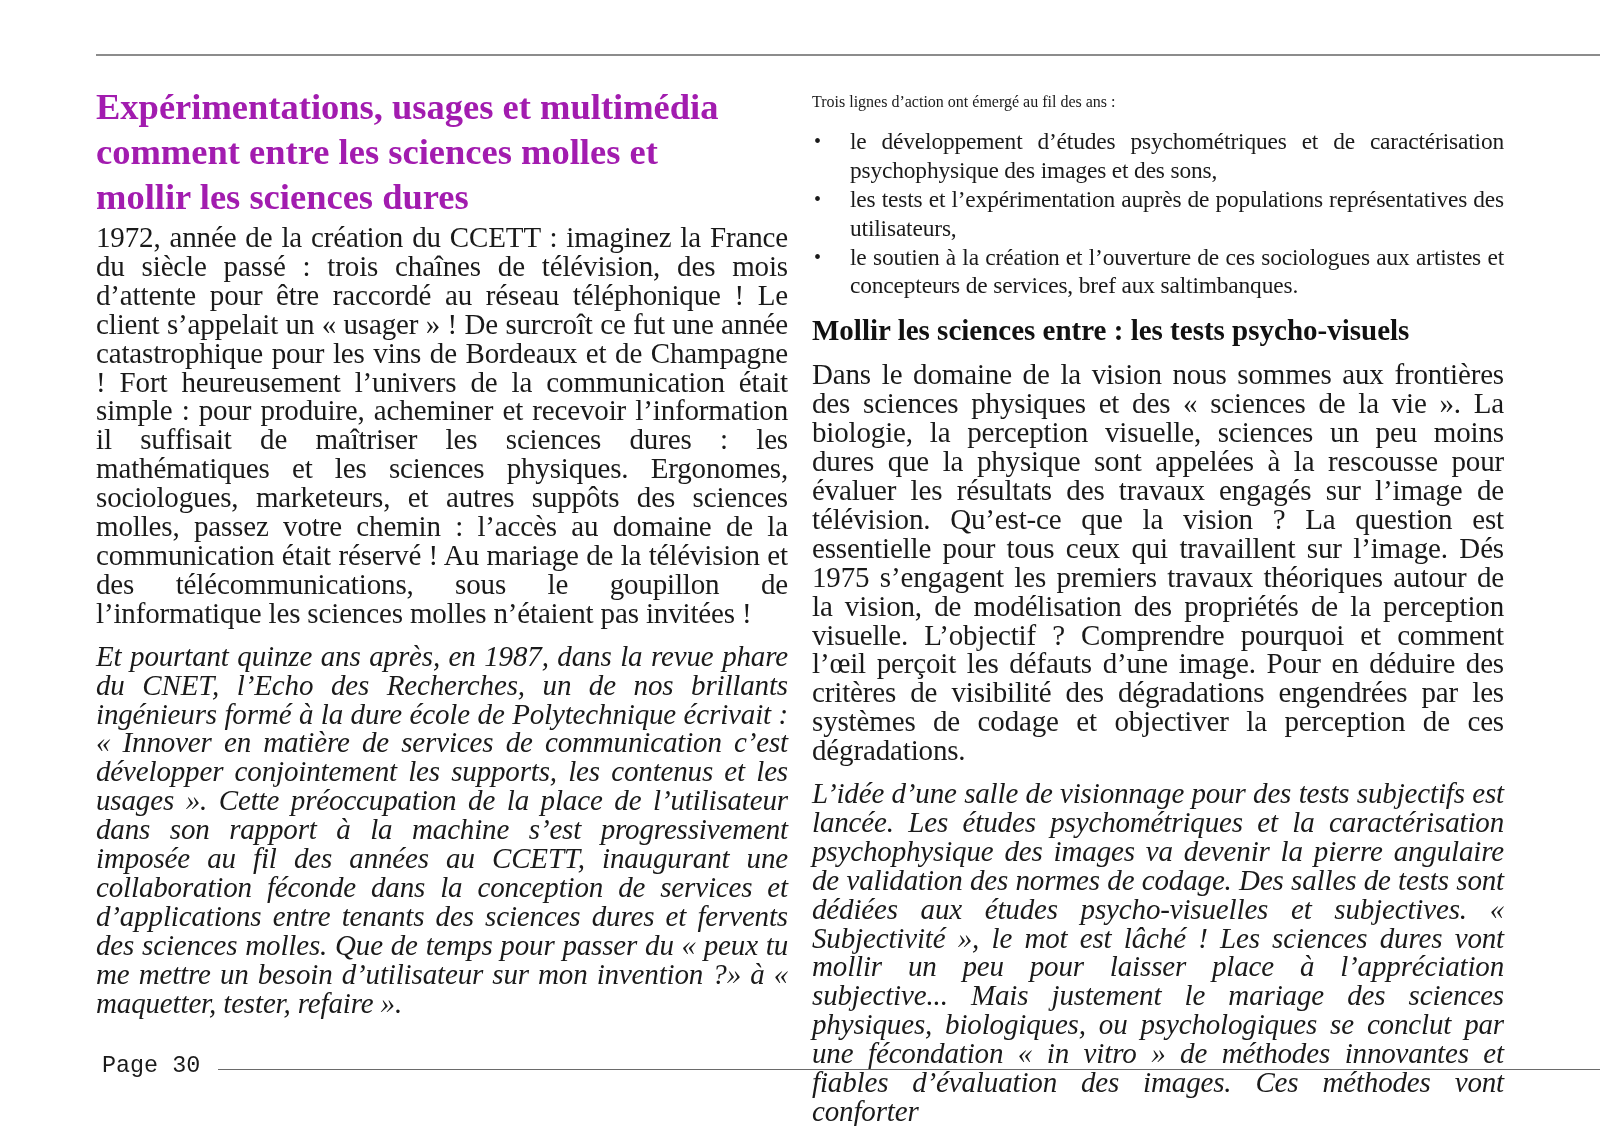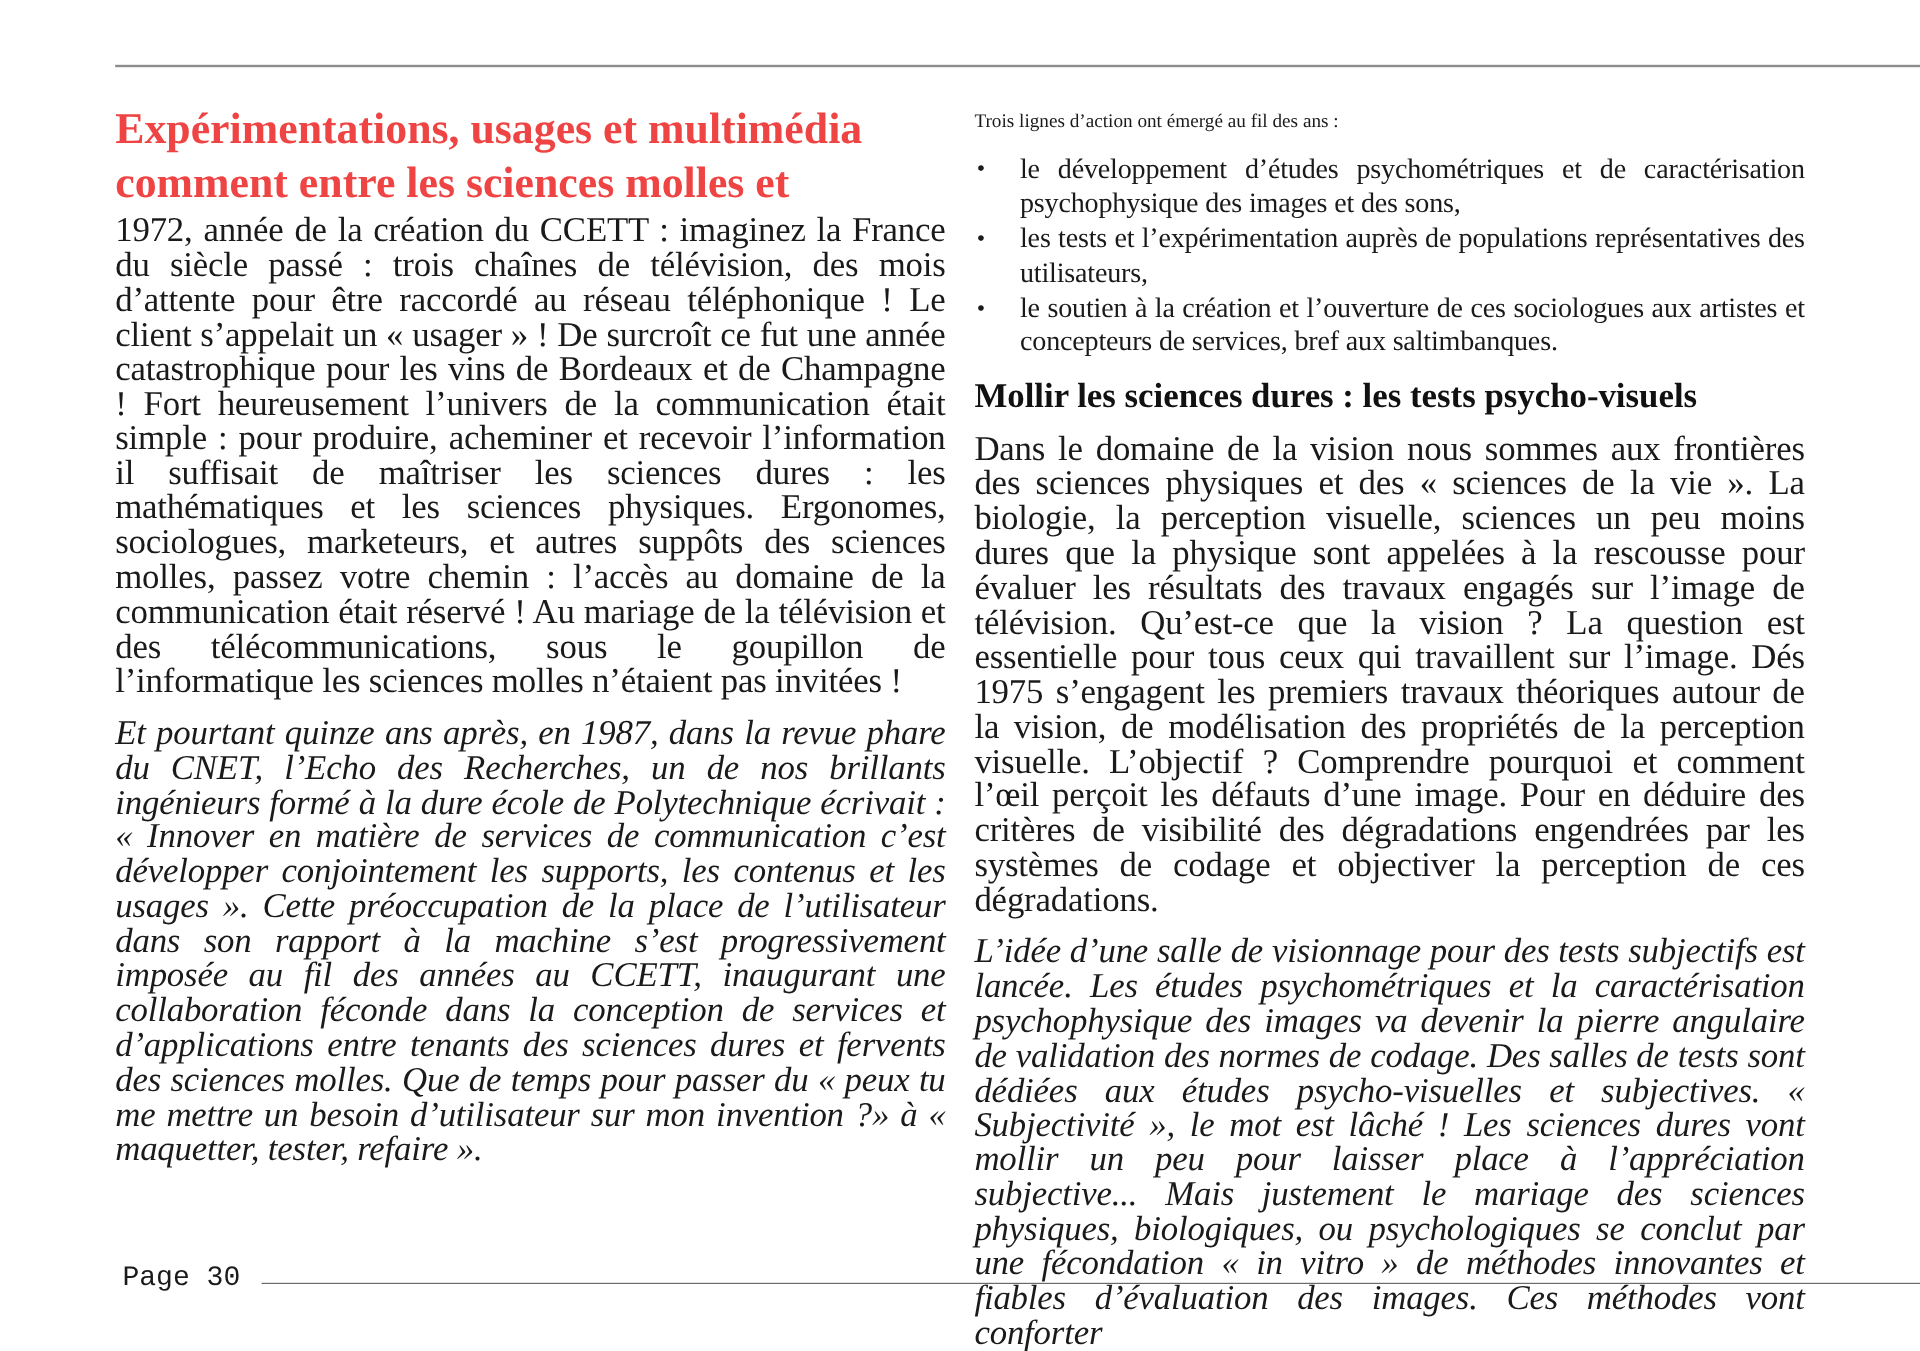--- a/index.html
+++ b/index.html
@@ -9,21 +9,21 @@
     }
     .rule-top {
       position: absolute; left: 96px; top: 54px; width: 1504px; height: 0;
       border-top: 2px solid #8c8c8c;
     }
     .col { position: absolute; top: 84px; }
     .col-left { left: 96px; width: 692px; }
     .col-right { left: 812px; width: 692px; top: 88px; }
     h1.title {
       margin: 0; font-weight: bold; font-size: 36.5px; line-height: 45px;
-      color: #ef4444;
+      color: #a21caf;
     }
     .title-line { display: block; }
     p.body {
       margin: 0; font-size: 29px; line-height: 28.9px; text-align: justify;
       text-align-last: left; letter-spacing: -0.15px;
     }
     p.body + p.body { margin-top: 14px; font-style: italic; }
     .col-left p.first { margin-top: 4px; }
     p.intro { margin: 0 0 10px 0; font-size: 16px; line-height: 28.9px; }
     ul.actions { margin: 0; padding: 0; list-style: none; }
@@ -49,20 +49,21 @@
   </style>
 </head>
 <body>
 
 <div class="rule-top"></div>
 
 <div class="col col-left">
   <h1 class="title">
     <span class="title-line">Expérimentations, usages et multimédia</span>
     <span class="title-line">comment entre les sciences molles et</span>
+    <span class="title-line">mollir les sciences dures</span>
   </h1>
   <p class="body first">1972, année de la création du CCETT : imaginez la France du siècle passé : trois chaînes de télévision, des mois d’attente pour être raccordé au réseau téléphonique ! Le client s’appelait un « usager » ! De surcroît ce fut une année catastrophique pour les vins de Bordeaux et de Champagne ! Fort heureusement l’univers de la communication était simple : pour produire, acheminer et recevoir l’information il suffisait de maîtriser les sciences dures : les mathématiques et les sciences physiques. Ergonomes, sociologues, marketeurs, et autres suppôts des sciences molles, passez votre chemin : l’accès au domaine de la communication était réservé ! Au mariage de la télévision et des télécommunications, sous le goupillon de l’informatique les sciences molles n’étaient pas invitées !</p>
   <p class="body">Et pourtant quinze ans après, en 1987, dans la revue phare du CNET, l’Echo des Recherches, un de nos brillants ingénieurs formé à la dure école de Polytechnique écrivait : « Innover en matière de services de communication c’est développer conjointement les supports, les contenus et les usages ». Cette préoccupation de la place de l’utilisateur dans son rapport à la machine s’est progressivement imposée au fil des années au CCETT, inaugurant une collaboration féconde dans la conception de services et d’applications entre tenants des sciences dures et fervents des sciences molles. Que de temps pour passer du « peux tu me mettre un besoin d’utilisateur sur mon invention ?» à « maquetter, tester, refaire ».</p>
 </div>
 
 <div class="col col-right">
   <p class="intro">Trois lignes d’action ont émergé au fil des ans :</p>
   <ul class="actions">
     <li>
       <span class="bullet">•</span>
@@ -70,21 +71,21 @@
     </li>
     <li>
       <span class="bullet">•</span>
       <span>les tests et l’expérimentation auprès de populations représentatives des utilisateurs,</span>
     </li>
     <li>
       <span class="bullet">•</span>
       <span>le soutien à la création et l’ouverture de ces sociologues aux artistes et concepteurs de services, bref aux saltimbanques.</span>
     </li>
   </ul>
-  <h2 class="section">Mollir les sciences dures : les tests psycho-visuels</h2>
+  <h2 class="section">Mollir les sciences entre : les tests psycho-visuels</h2>
   <p class="body">Dans le domaine de la vision nous sommes aux frontières des sciences physiques et des « sciences de la vie ». La biologie, la perception visuelle, sciences un peu moins dures que la physique sont appelées à la rescousse pour évaluer les résultats des travaux engagés sur l’image de télévision. Qu’est-ce que la vision ? La question est essentielle pour tous ceux qui travaillent sur l’image. Dés 1975 s’engagent les premiers travaux théoriques autour de la vision, de modélisation des propriétés de la perception visuelle. L’objectif ? Comprendre pourquoi et comment l’œil perçoit les défauts d’une image. Pour en déduire des critères de visibilité des dégradations engendrées par les systèmes de codage et objectiver la perception de ces dégradations.</p>
   <p class="body">L’idée d’une salle de visionnage pour des tests subjectifs est lancée. Les études psychométriques et la caractérisation psychophysique des images va devenir la pierre angulaire de validation des normes de codage. Des salles de tests sont dédiées aux études psycho-visuelles et subjectives. « Subjectivité », le mot est lâché ! Les sciences dures vont mollir un peu pour laisser place à l’appréciation subjective... Mais justement le mariage des sciences physiques, biologiques, ou psychologiques se conclut par une fécondation « in vitro » de méthodes innovantes et fiables d’évaluation des images. Ces méthodes vont conforter</p>
 </div>
 
 <div class="footer">
   <span class="page-label">Page 30</span>
   <div class="rule-bottom"></div>
 </div>
 
 </body></html>

